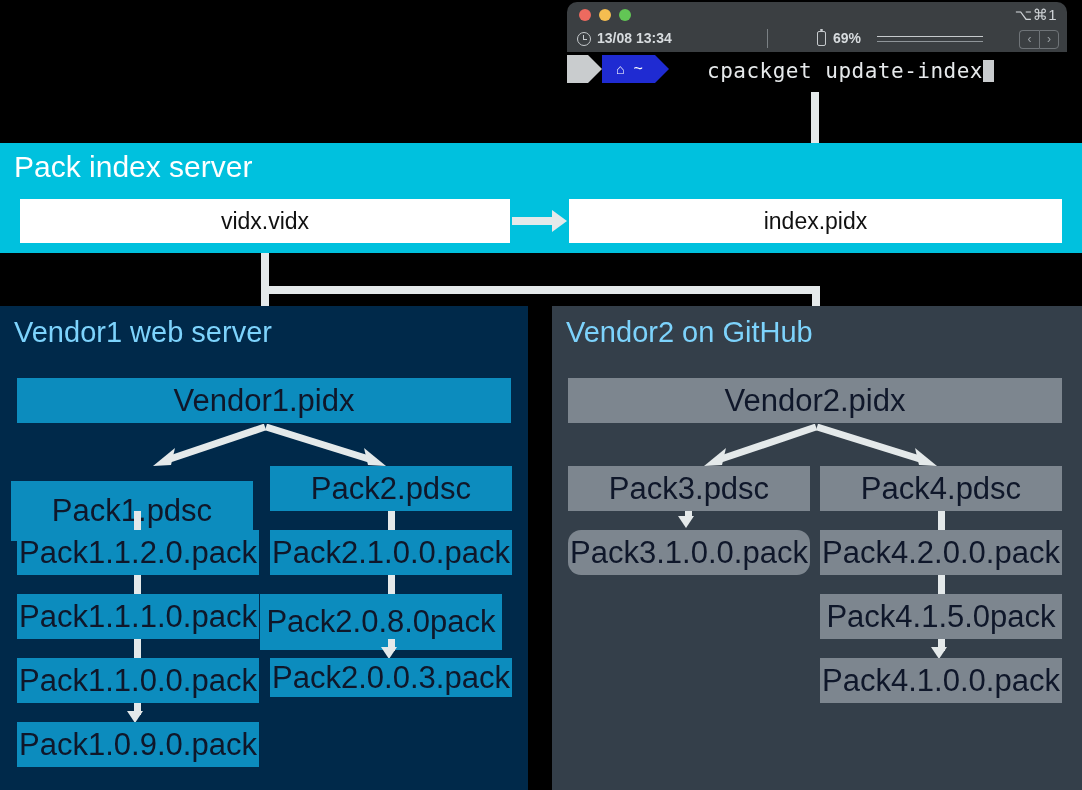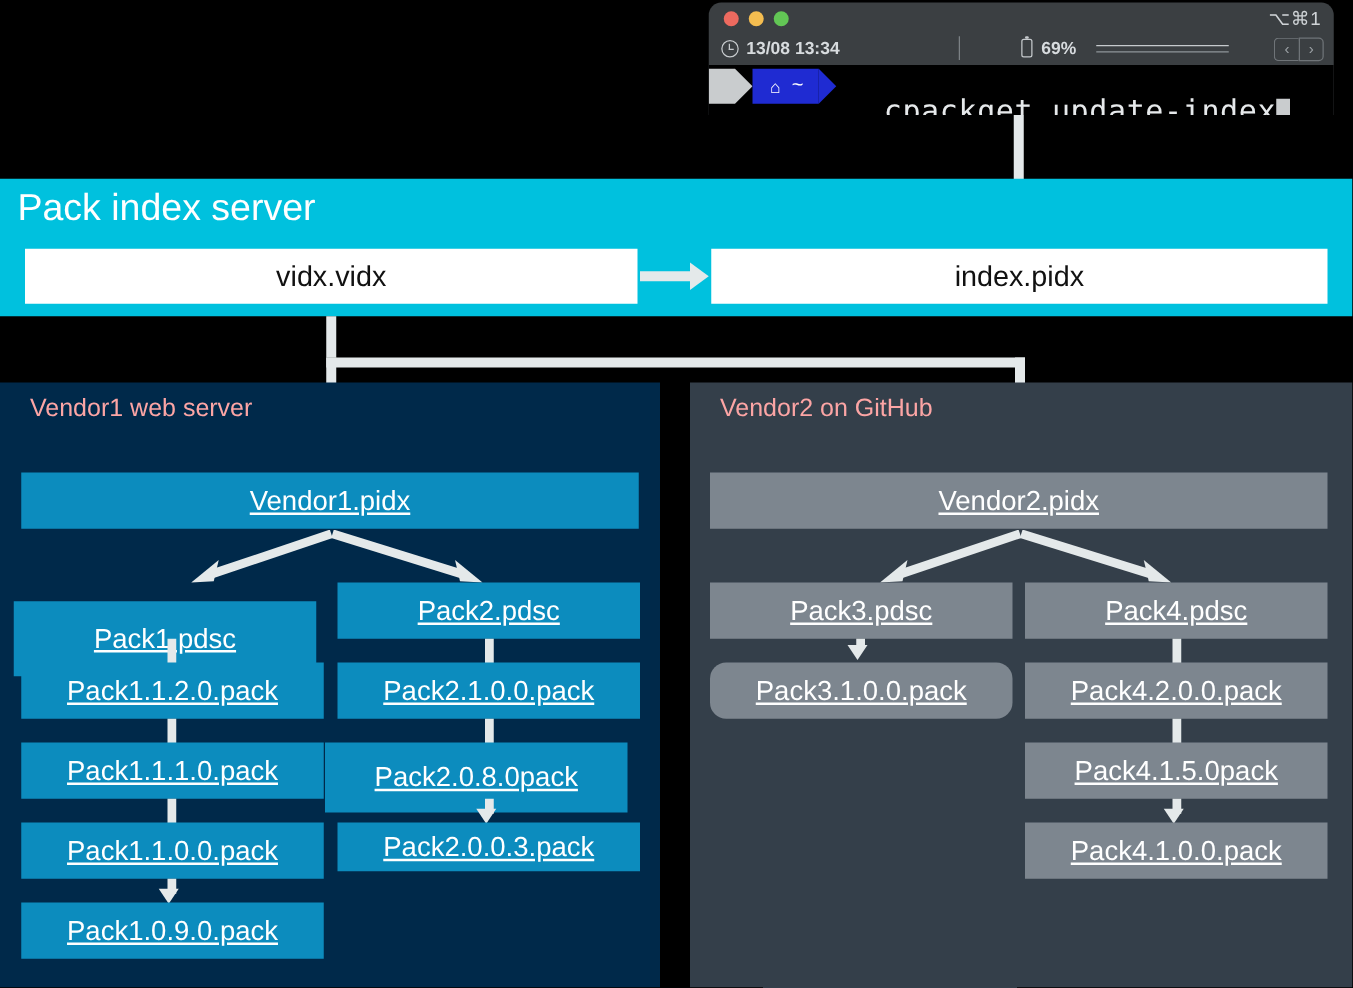--- a/index.html
+++ b/index.html
@@ -84,22 +84,22 @@
     content: ""; position: absolute; right: -14px; top: 0;
     width: 0; height: 0; border-top: 14px solid transparent;
     border-bottom: 14px solid transparent;
   }
   .pl-apple { background: #c9ccce; color: #111; left: 0; padding-left: 12px; }
   .pl-apple::after { border-left: 14px solid #c9ccce; }
   .pl-path { background: #1f2bd2; margin-left: 14px; padding-left: 14px; padding-right: 12px; }
   .pl-path::after { border-left: 14px solid #1f2bd2; }
   .pl-path .home { font-size: 14px; margin-right: 9px; }
   .term-cmd {
-    position: absolute; left: 140px; top: 23px;
-    font-family: "DejaVu Sans Mono", monospace; font-size: 24px;
+    position: absolute; left: 140px; top: 7px;
+    font-family: "DejaVu Sans Mono", monospace; font-size: 21px;
     color: #e6e9eb; letter-spacing: .5px; white-space: pre; text-align: center;
   }
   .caret {
     display: inline-block; width: 11px; height: 22px;
     background: #c9ccce; vertical-align: -4px;
   }
 
   
   .arrow-line { position: absolute; background: #e4e9ea; }
   .arrow-head {
@@ -128,26 +128,26 @@
     font-size: 23px;
   }
   #box-vidx { left: 20px; top: 56px; width: 490px; height: 44px; }
   #box-pidx { left: 569px; top: 56px; width: 493px; height: 44px; }
 
   
   .panel { position: absolute; }
   #panel-v1 { left: 0px; top: 306px; width: 528px; height: 484px; background: #00294a; }
   #panel-v2 { left: 552px; top: 306px; width: 530px; height: 484px; background: #343f4a; }
   .panel-title {
-    position: absolute; left: 24px; top: 10px;
-    color: #fca5a5; font-size: 20px;
+    position: absolute; left: 14px; top: 10px;
+    color: #7dd3fc; font-size: 29px;
   }
   .node {
     position: absolute; display: flex; align-items: center; justify-content: center;
-    color: #ffffff; font-size: 22px; white-space: nowrap; text-decoration: underline;
+    color: #0f172a; font-size: 31px; white-space: nowrap;
   }
   .n1 { background: #0c8cbe; }
   .n2 { background: #7d868f; }
 </style>
 </head>
 <body>
 
 <div id="stage">
 
   <div class="term">

